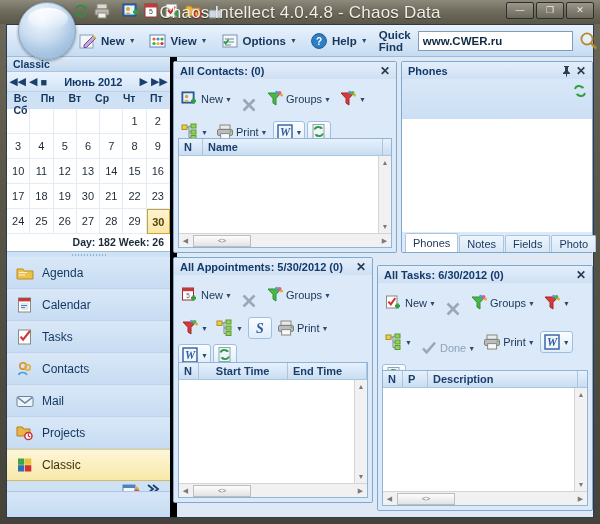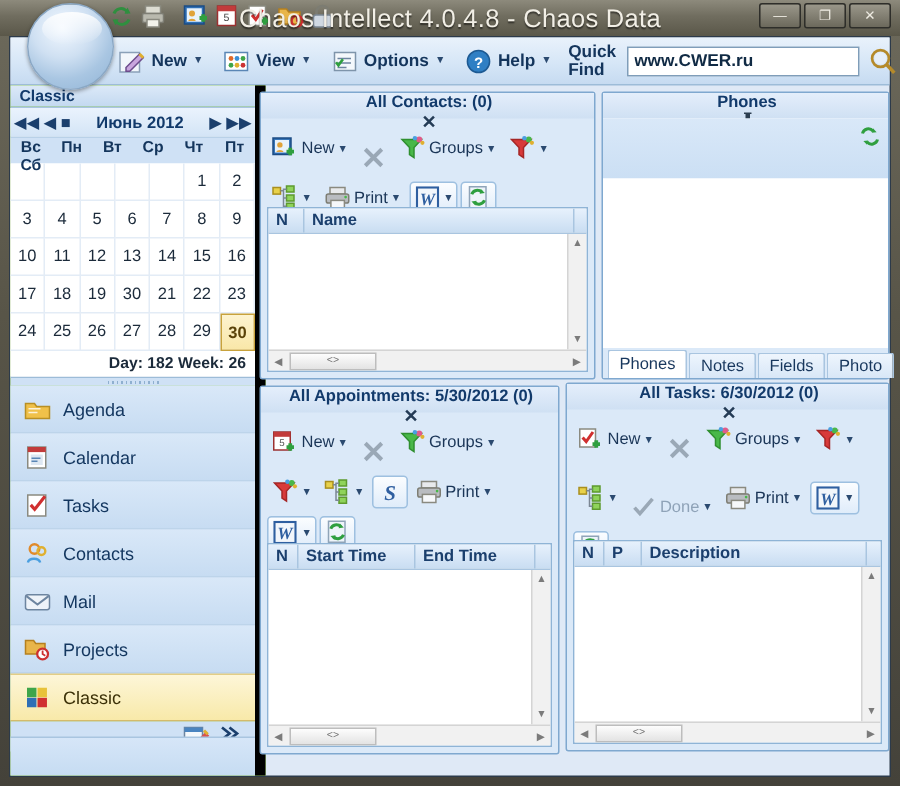--- a/index.html
+++ b/index.html
@@ -135,21 +135,20 @@
     background:linear-gradient(180deg,#d6e6f8,#c6dcf2); border-top:1px solid #a9c5e0;}
   
   .panel {
     position:absolute; background:#dbe9f8;
     border:1px solid #7fa8cf; border-radius:2px;
   }
   .panel-hdr {
     height:17px; display:flex; align-items:center; padding:0 4px 0 6px;
     color:#123a6b; font-weight:bold; font-size:11px;
     background:linear-gradient(180deg,#e4eefb,#cfe0f3);
-    flex-direction:column;
   }
   .panel-hdr .sp { flex:1; }
   .hdr-btn { color:#243b55; font-size:12px; cursor:default; padding:0 2px; font-weight:bold;}
   .ptoolbar { padding:3px 3px 2px 4px; display:flex; flex-wrap:wrap; gap:2px; align-items:center;}
   .tbtn {
     display:flex; align-items:center; gap:2px; height:22px; padding:0 2px;
     color:#1a3557; font-size:11px; border:1px solid transparent; border-radius:3px;
   }
   .tbtn.boxed { border:1px solid #9ec0e0; background:linear-gradient(180deg,#fbfdff,#dfecfa);}
   .tbtn.dim { color:#8fa3b8;margin-top:12px; }
@@ -728,38 +727,38 @@
                 <path d="M13 10.5a4 4 0 01-6.6 1.4" stroke="#2f9f3f" stroke-width="2" fill="none"></path>
                 <path d="M10.6 3l2.6 2.6-3.4.5z" fill="#2f9f3f"></path>
                 <path d="M6.9 14l-2.6-2.6 3.4-.5z" fill="#2f9f3f"></path>
               </svg>
             </span>
           </div>
         </div>
       <div class="listwrap" style="top:104px;">
         <div class="lhdr" id="lh-appts">
             <div style="width: 20px;">N</div>
-            <div style="width: 78px;">Start Time</div>
+            <div style="width: 78px; margin-left: 12px;">Start Time</div>
             <div style="width: 80px;">End Time</div>
           </div>
         <div class="lbody"></div>
         <div class="vsb">
           <div class="arr">▲</div>
           <div class="arr bot">▼</div>
         </div>
         <div class="hsb">
           <div class="arr">◀</div>
           <div class="thumb">&lt;&gt;</div>
           <div class="sp"></div>
           <div class="arr">▶</div>
         </div>
       </div>
     </div>
 
-    <div class="panel" id="p-tasks" style="left:370px; top:230px; width:216px; height:246px;">
+    <div class="panel" id="p-tasks" style="left:370px; top:240px; width:216px; height:246px;">
       <div class="panel-hdr">
         <span>All Tasks: 6/30/2012  (0)</span>
         <span class="sp"></span>
         <span class="hdr-btn">✕</span>
       </div>
       <div class="ptoolbar" id="tb-tasks-1">
           <div class="tbtn">
             <span class="ticon">
               <svg width="18" height="18" viewBox="0 0 18 18">
                 <rect x="1.5" y="2" width="10.5" height="12" fill="#fff" stroke="#8a8a80"></rect>

